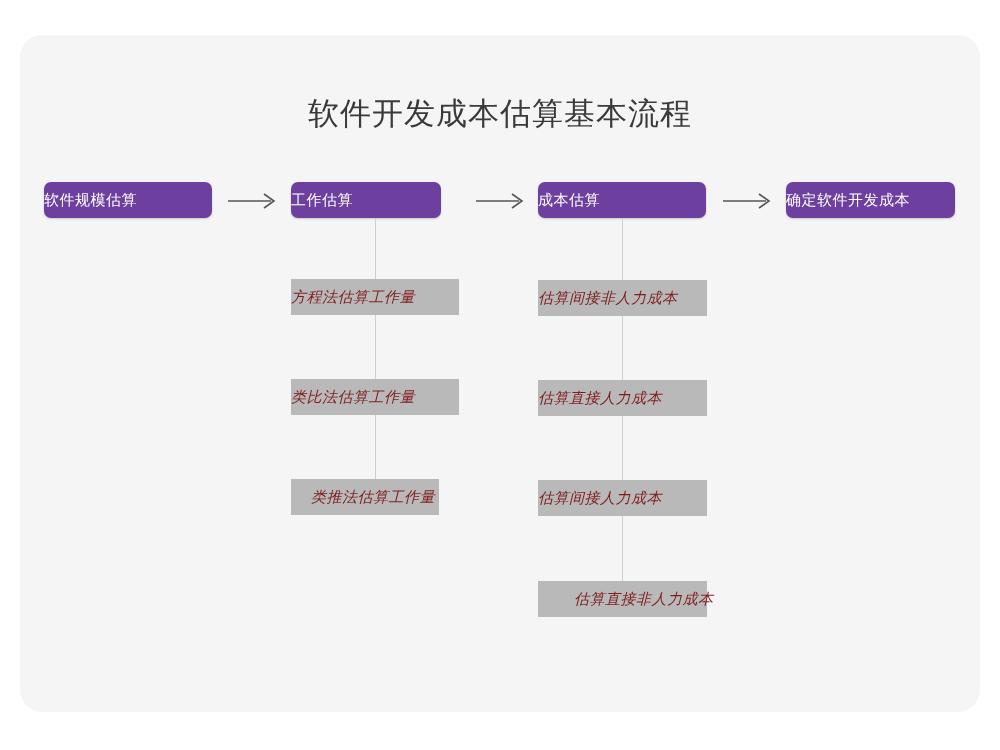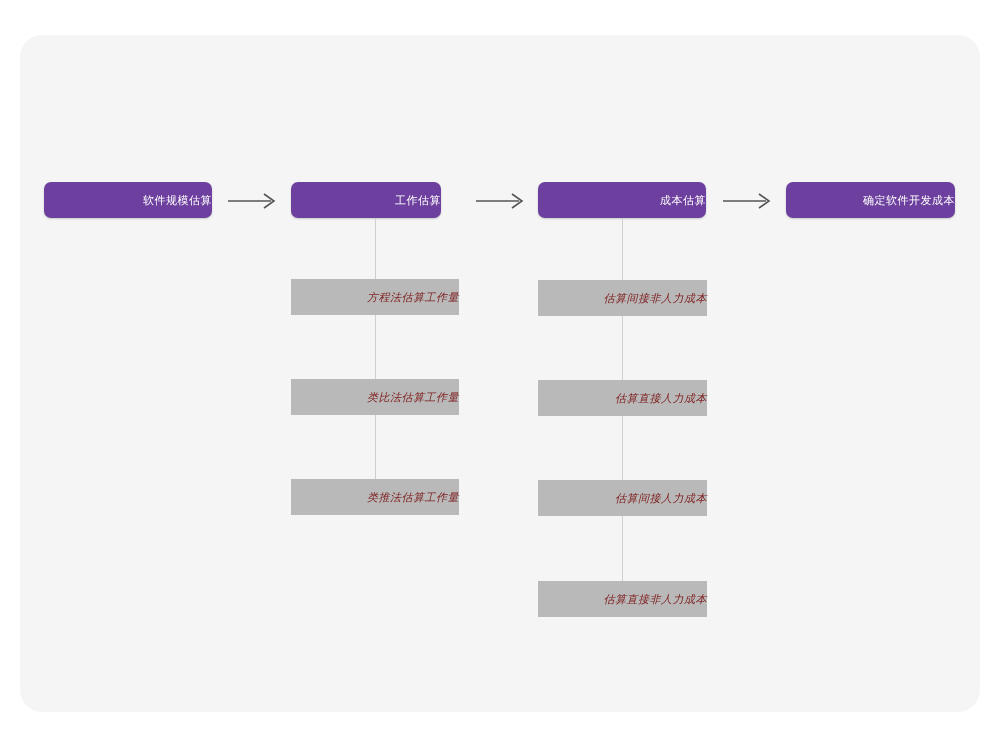--- a/index.html
+++ b/index.html
@@ -44,22 +44,22 @@
     color: #3a3a3a;
     letter-spacing: 1px;
     white-space: nowrap;
   }
 
   
   .node {
     position: absolute;
     height: 36px;
     line-height: 36px;
-    text-align: right;
-    font-size: 11px;
+    text-align: left;
+    font-size: 15px;
     color: #ffffff;
     border-radius: 7px;
     white-space: nowrap;
     box-sizing: border-box;
     letter-spacing: 0.5px;
   }
   .node.primary {
     background: #6d3f9e;
     box-shadow: 0 1px 2px rgba(0,0,0,0.18);
   }
@@ -84,20 +84,21 @@
   }
   .arrow svg { display: block; }
 </style>
 </head>
 <body>
 
 <div id="canvas">
 
   <div id="card"></div>
 
+  <div id="title">软件开发成本估算基本流程</div>
 
   <div class="node primary" style="left:44px; top:182px; width:168px;">软件规模估算</div>
 
   <div class="arrow" style="left:228px; top:191px; width:50px;">
     <svg width="50" height="20" viewBox="0 0 50 20">
       <line x1="0" y1="10" x2="43" y2="10" stroke="#555555" stroke-width="1.6"></line>
       <polyline points="36,3 46,10 36,17" fill="none" stroke="#555555" stroke-width="1.6"></polyline>
     </svg>
   </div>
 
@@ -122,21 +123,21 @@
   <div class="node primary" style="left:786px; top:182px; width:169px;">确定软件开发成本</div>
 
   <div class="vline" style="left:375px; top:218px; height:61px;"></div>
   <div class="vline" style="left:375px; top:315px; height:64px;"></div>
   <div class="vline" style="left:375px; top:415px; height:64px;"></div>
 
   <div class="node secondary" style="left:291px; top:279px; width:168px;">方程法估算工作量</div>
 
   <div class="node secondary" style="left:291px; top:379px; width:168px;">类比法估算工作量</div>
 
-  <div class="node secondary" style="left:291px; top:479px; width:168px;">类推法估算工作量</div>
+  <div class="node secondary" style="left:291px; top:479px; width:148px;padding-left:20px;">类推法估算工作量</div>
 
   <div class="vline" style="left:622px; top:218px; height:62px;"></div>
   <div class="vline" style="left:622px; top:316px; height:64px;"></div>
   <div class="vline" style="left:622px; top:416px; height:64px;"></div>
   <div class="vline" style="left:622px; top:516px; height:65px;"></div>
 
   <div class="node secondary" style="left:538px; top:380px; width:169px;">估算直接人力成本</div>
 
   <div class="node secondary" style="left:538px; top:280px; width:169px;">估算间接非人力成本</div>
 

